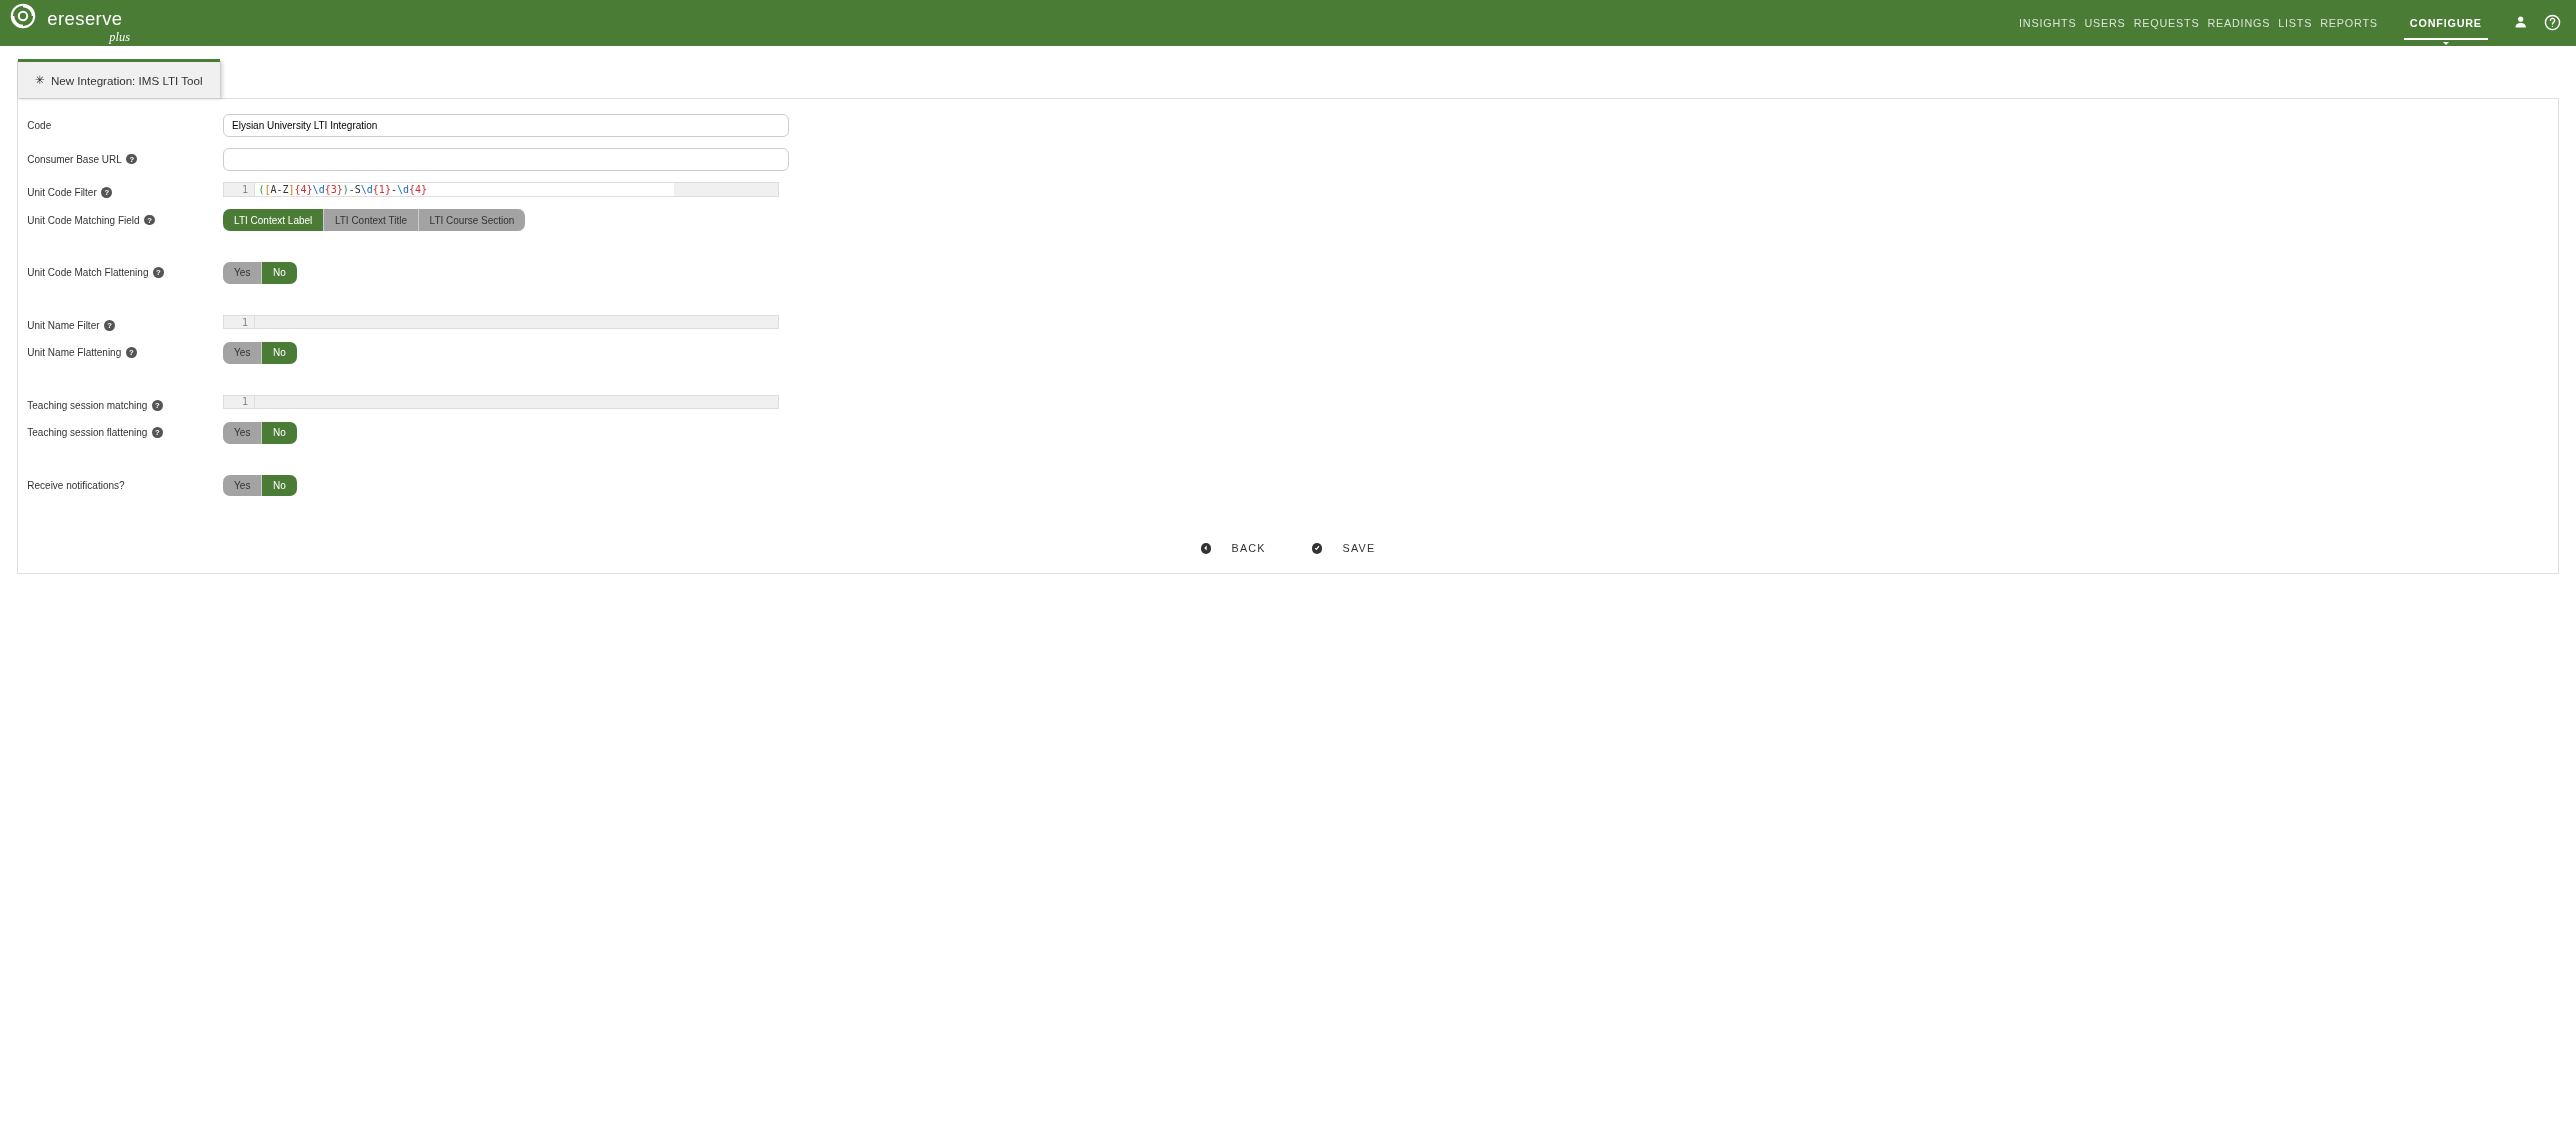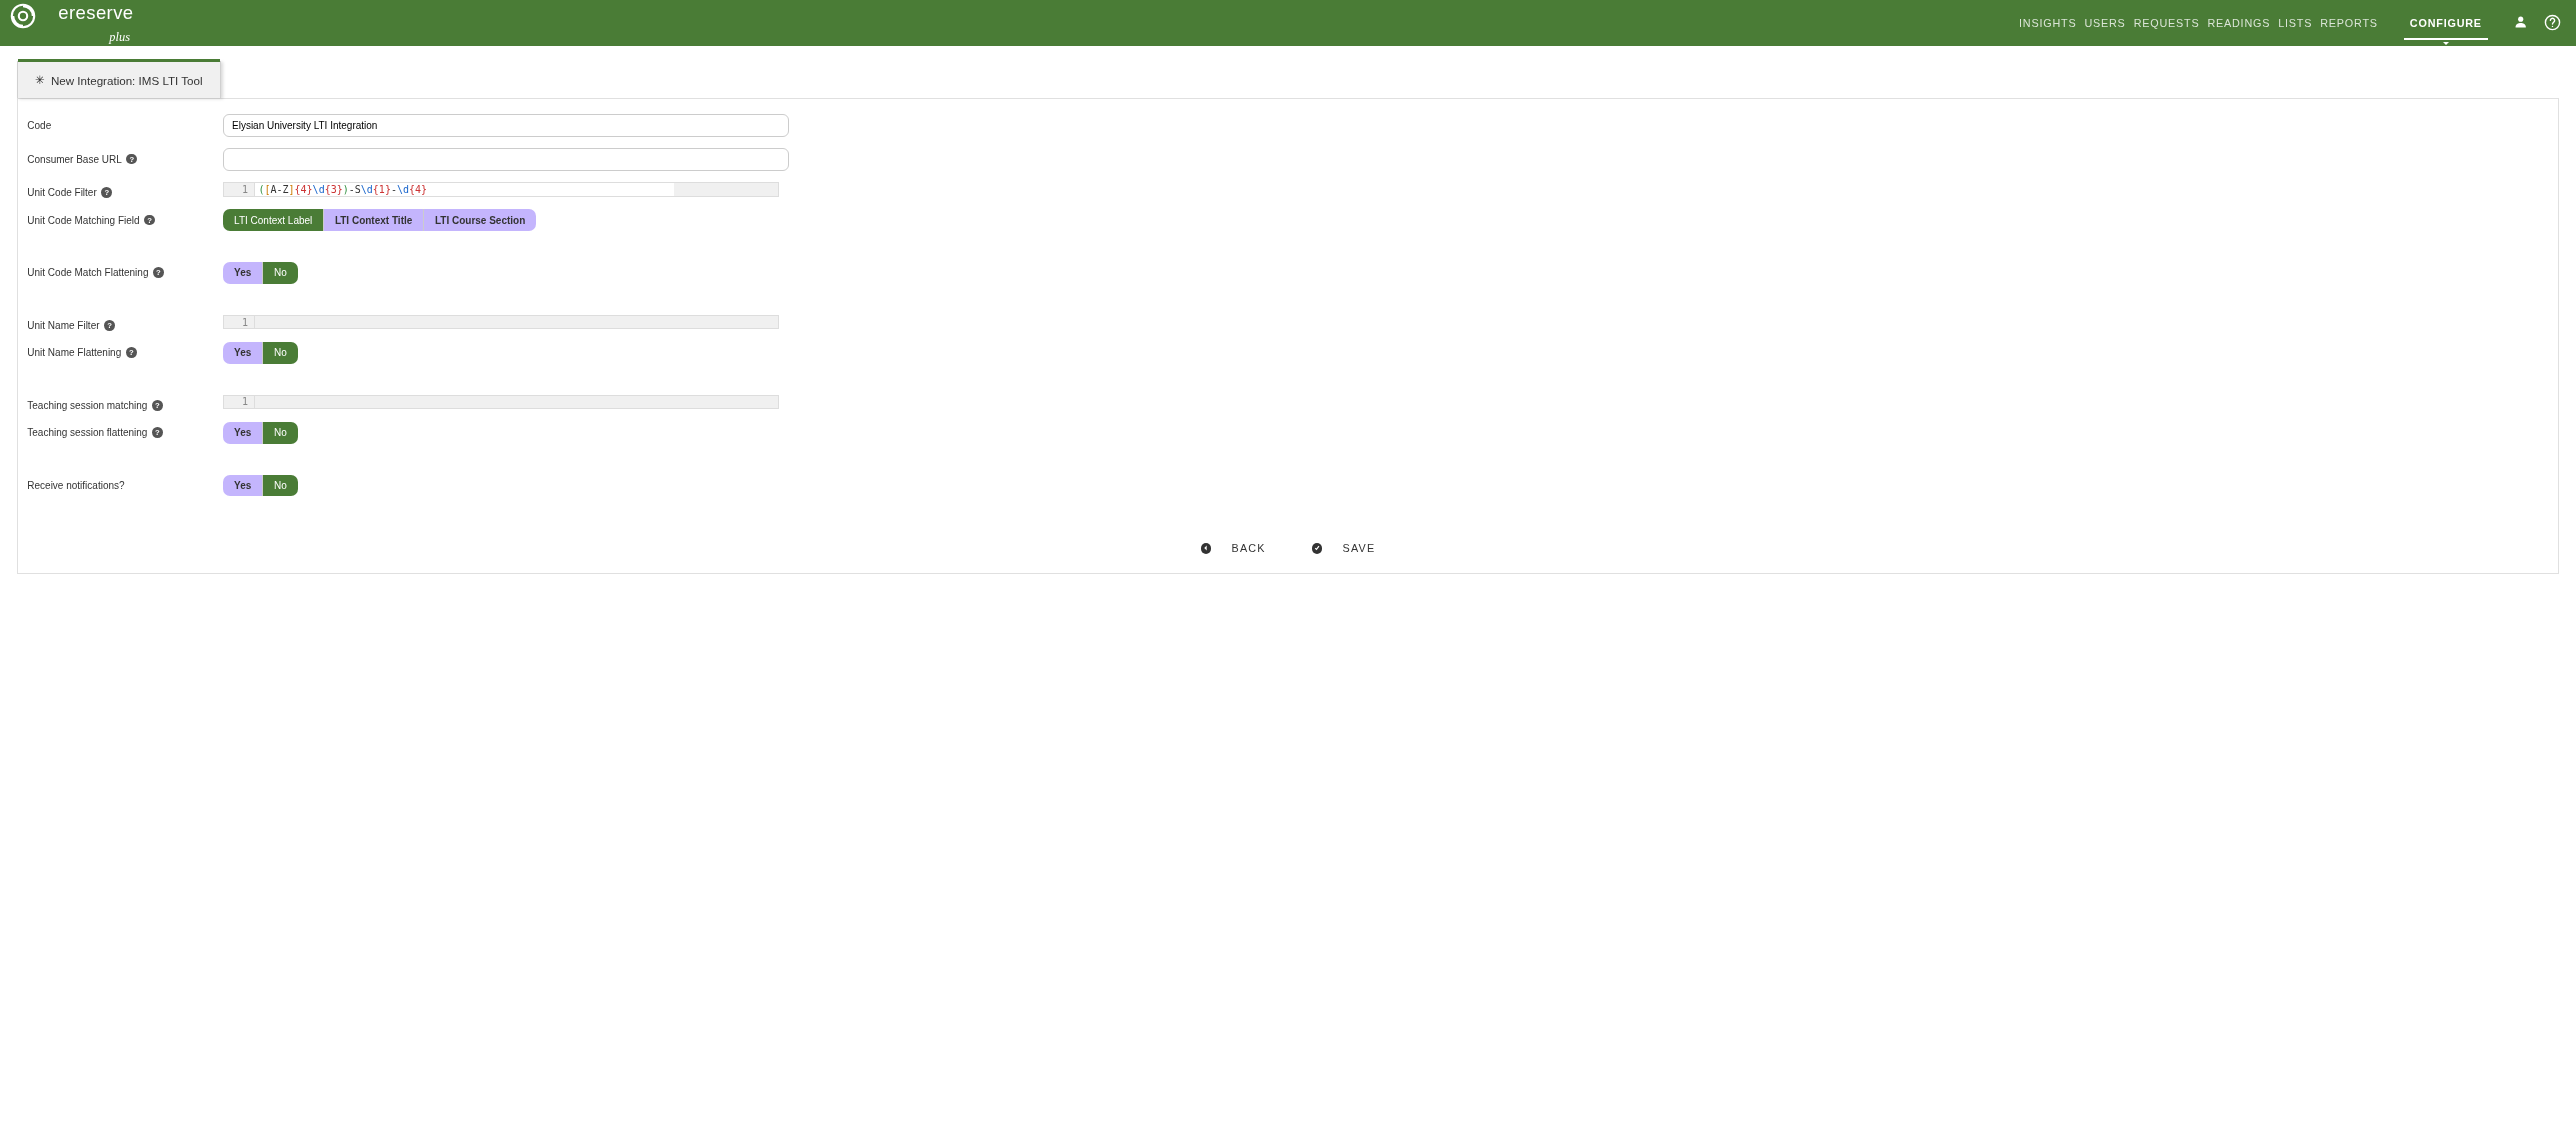--- a/index.html
+++ b/index.html
@@ -20,22 +20,22 @@
     padding: 0 15.4px 0 9.3px;
   }
   .logo-wrap {
     display: flex;
     align-items: flex-start;
     gap: 6.2px;
     flex-direction: column;
   }
   .logo-row {
     display: flex;
-    align-items: flex-start;
-    gap: 21px;
+    align-items: flex-end;
+    gap: 10px;
   }
   .logo-swirl { width: 28px; height: 28px; }
   .logo-text { font-size: 18.5px; font-weight: 500; letter-spacing: 0.4px; }
   .logo-plus {
     font-size: 12.4px;
     font-style: italic;
     margin-left: 100px;
     margin-top: -6.2px;
     font-family: Georgia, serif;
   }
@@ -200,26 +200,25 @@
 
   
   .seg-group {
     display: inline-flex;
     border-radius: 7px;
     overflow: hidden;
   }
   .seg-btn {
     padding: 5.4px 10.8px;
     font-size: 10px;
-    background: #c4b5fd;
+    background: #a3a3a3;
     color: #333;
     border: none;
     border-right: 0.8px solid #ccc;
     cursor: pointer;
-    font-weight: bold;
   }
   .seg-btn:last-child { border-right: none; }
   .seg-btn.active {
     background: #4a7c36;
     color: #fff;
     font-weight: 500;
   }
 
   
   .footer-actions {

